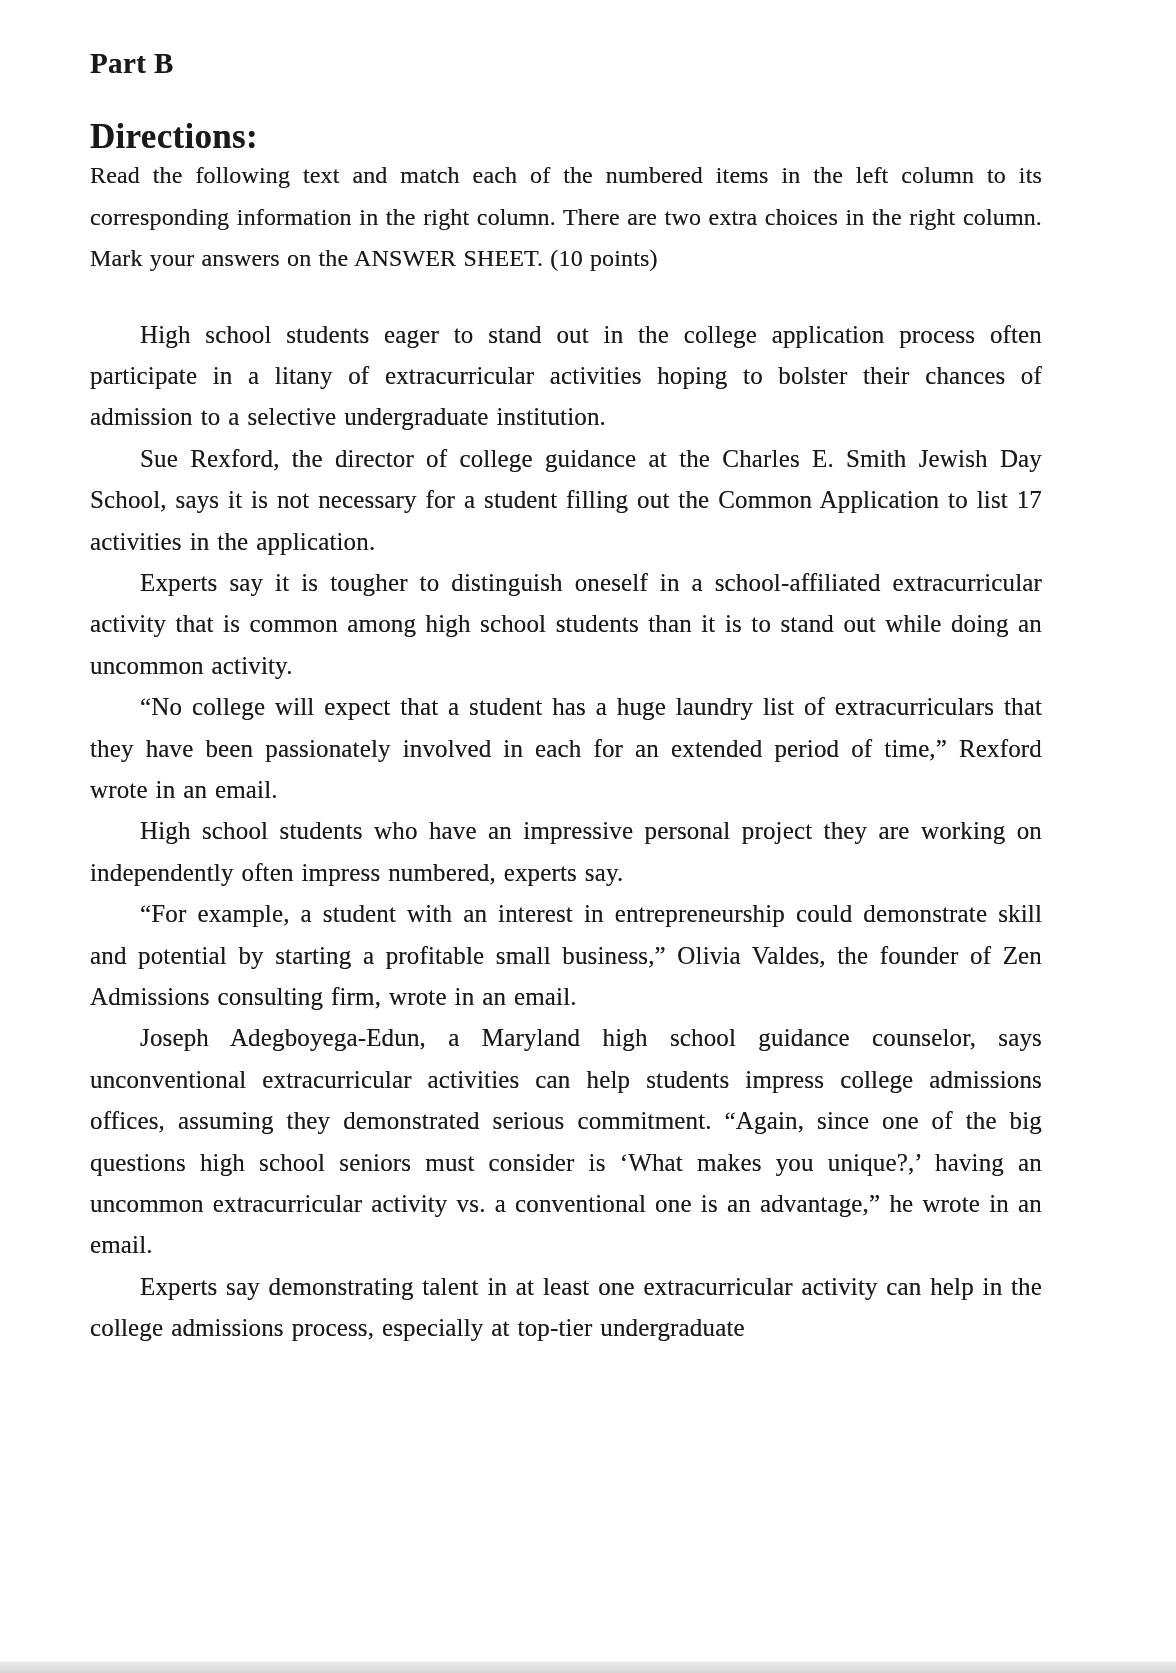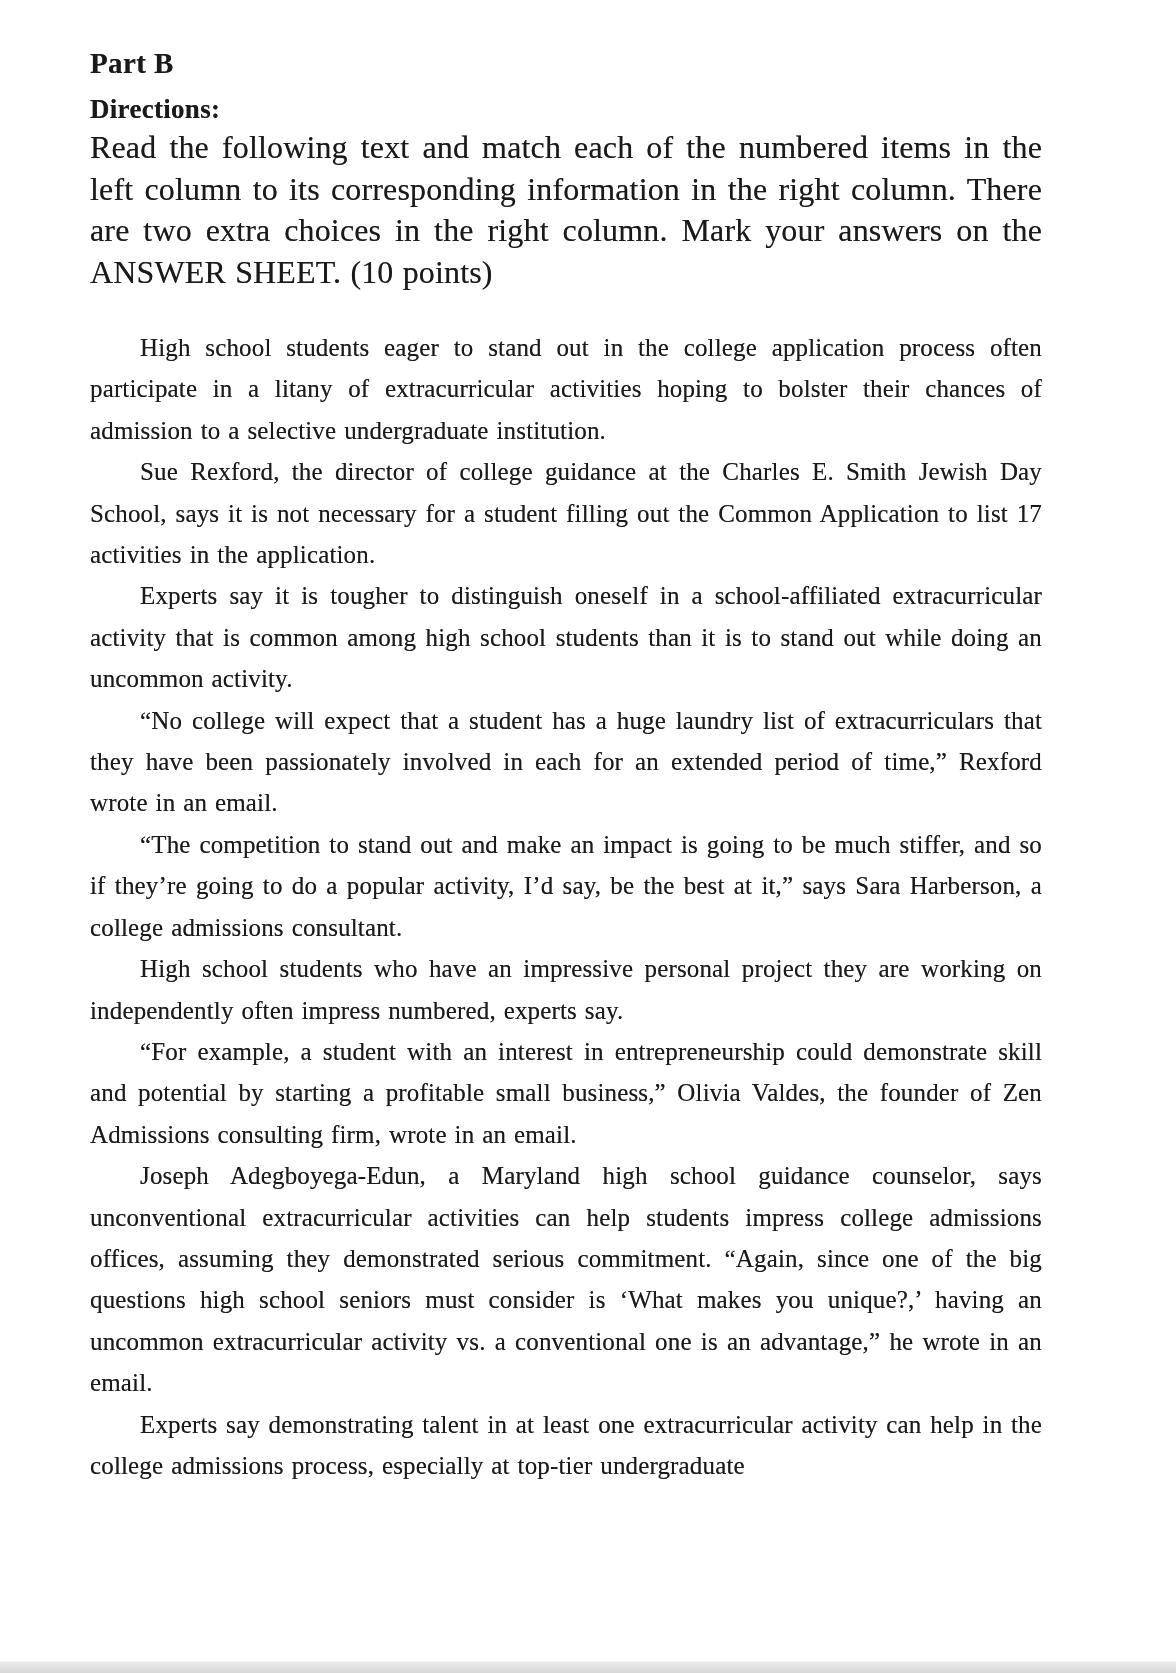--- a/index.html
+++ b/index.html
@@ -20,32 +20,32 @@
     color: #1a1a1a;
     font-family: "Liberation Serif", "DejaVu Serif", serif;
     padding: 46px 134px 0 90px;
     box-sizing: border-box;
     text-shadow: 0 0 0.55px rgba(10,10,10,0.55);
   }
   .part-heading {
     font-size: 29px;
     line-height: 34px;
     font-weight: bold;
-    margin: 0 0 11px 0;
+    margin: 0 0 39px 0;
     letter-spacing: 0.4px;
   }
   .directions-heading {
-    font-size: 27px;
+    font-size: 35px;
     line-height: 36px;
     font-weight: bold;
     margin: 0;
     letter-spacing: 0.3px;
   }
   .directions-text {
-    font-size: 32px;
+    font-size: 24px;
     line-height: 41.5px;
     margin: 0;
     text-align: justify;
     word-spacing: 1px;
     letter-spacing: 0.15px;
   }
   .passage {
     margin-top: 34px;
   }
   .para {
@@ -75,21 +75,20 @@
 
   <h2 class="directions-heading">Directions:</h2>
 
   <p class="directions-text">Read the following text and match each of the numbered items in the left column to its corresponding information in the right column. There are two extra choices in the right column. Mark your answers on the ANSWER SHEET. (10 points)</p>
 
   <div class="passage">
       <p class="para">High school students eager to stand out in the college application process often participate in a litany of extracurricular activities hoping to bolster their chances of admission to a selective undergraduate institution.</p>
       <p class="para">Sue Rexford, the director of college guidance at the Charles E. Smith Jewish Day School, says it is not necessary for a student filling out the Common Application to list 17 activities in the application.</p>
       <p class="para">Experts say it is tougher to distinguish oneself in a school-affiliated extracurricular activity that is common among high school students than it is to stand out while doing an uncommon activity.</p>
       <p class="para">“No college will expect that a student has a huge laundry list of extracurriculars that they have been passionately involved in each for an extended period of time,” Rexford wrote in an email.</p>
-      <p class="para">“The competition to stand out and make an impact is going to be much stiffer, and so if they’re going to do a popular activity, I’d say, be the best at it,” says Sara Harberson, a college admissions consultant.</p>
       <p class="para">High school students who have an impressive personal project they are working on independently often impress numbered, experts say.</p>
       <p class="para">“For example, a student with an interest in entrepreneurship could demonstrate skill and potential by starting a profitable small business,” Olivia Valdes, the founder of Zen Admissions consulting firm, wrote in an email.</p>
       <p class="para">Joseph Adegboyega-Edun, a Maryland high school guidance counselor, says unconventional extracurricular activities can help students impress college admissions offices, assuming they demonstrated serious commitment. “Again, since one of the big questions high school seniors must consider is ‘What makes you unique?,’ having an uncommon extracurricular activity vs. a conventional one is an advantage,” he wrote in an email.</p>
       <p class="para">Experts say demonstrating talent in at least one extracurricular activity can help in the college admissions process, especially at top-tier undergraduate</p>
     </div>
 
   <div class="bottom-bar"></div>
 </div>
 
 </body></html>

